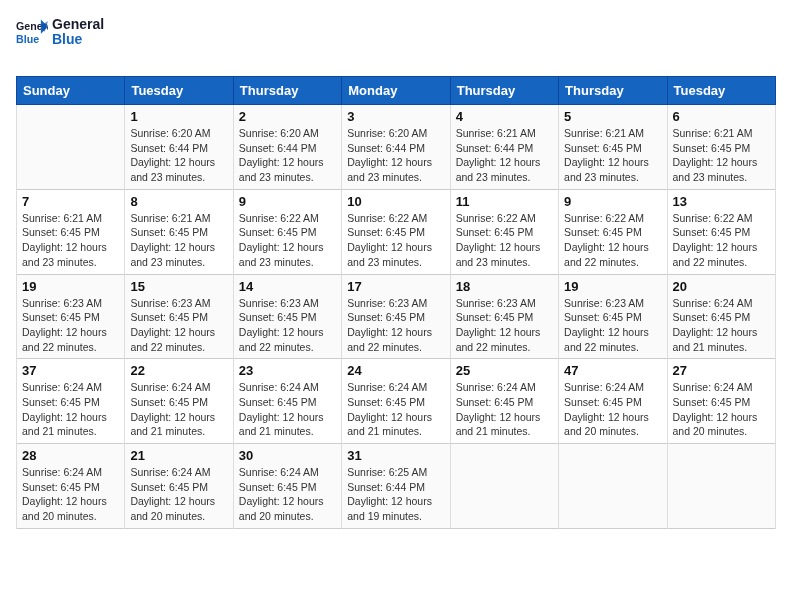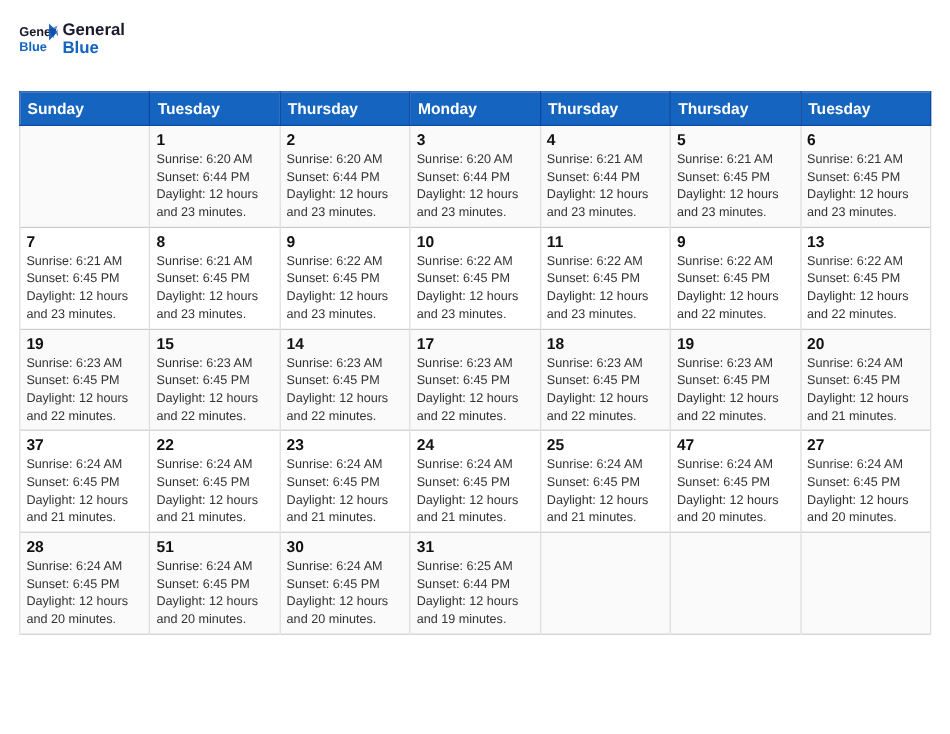--- a/index.html
+++ b/index.html
@@ -230,21 +230,21 @@
           <span class="day-number">27</span>
           <div class="day-info">Sunrise: 6:24 AM<br>Sunset: 6:45 PM<br>Daylight: 12 hours and 20 minutes.</div>
         </td>
       </tr>
       <tr>
         <td>
           <span class="day-number">28</span>
           <div class="day-info">Sunrise: 6:24 AM<br>Sunset: 6:45 PM<br>Daylight: 12 hours and 20 minutes.</div>
         </td>
         <td>
-          <span class="day-number">51</span>
+          <span class="day-number">21</span>
           <div class="day-info">Sunrise: 6:24 AM<br>Sunset: 6:45 PM<br>Daylight: 12 hours and 20 minutes.</div>
         </td>
         <td>
           <span class="day-number">30</span>
           <div class="day-info">Sunrise: 6:24 AM<br>Sunset: 6:45 PM<br>Daylight: 12 hours and 20 minutes.</div>
         </td>
         <td>
           <span class="day-number">31</span>
           <div class="day-info">Sunrise: 6:25 AM<br>Sunset: 6:44 PM<br>Daylight: 12 hours and 19 minutes.</div>
         </td>

